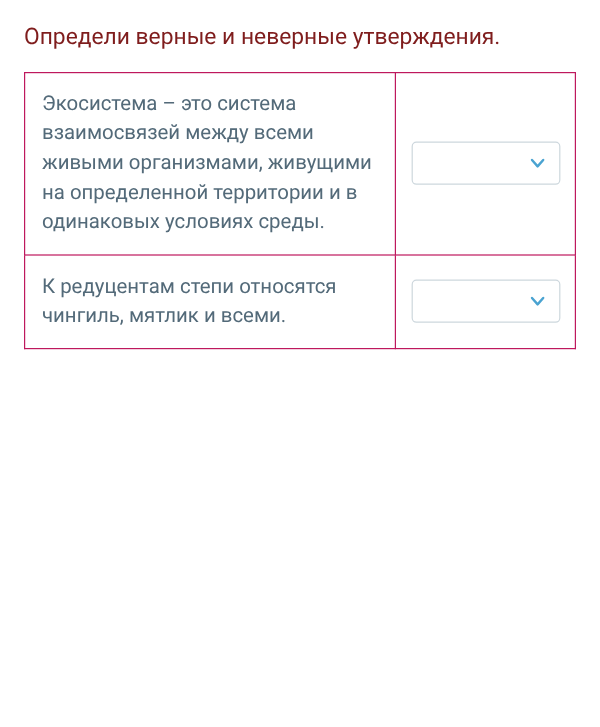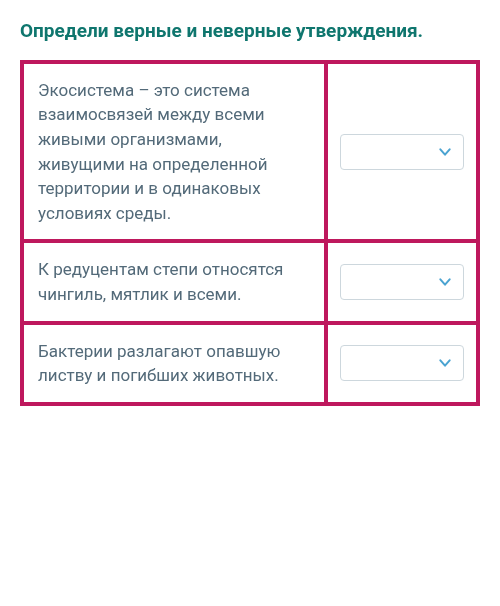--- a/index.html
+++ b/index.html
@@ -5,32 +5,32 @@
   * { box-sizing: border-box; margin: 0; padding: 0; }
   html, body { width: 500px; height: 606px; }
   body {
     font-family: -apple-system, BlinkMacSystemFont, "Segoe UI", Roboto, "Helvetica Neue", Arial, sans-serif;
     background: #ffffff;
     color: #3f5666;
     padding: 18px 20px;
   }
   .heading {
     font-size: 19px;
-    font-weight: 700;
-    color: #0f766e;
+    font-weight: 400;
+    color: #7f1d1d;
     line-height: 1.35;
     margin-bottom: 16px;
   }
   .quiz-table {
     width: 100%;
     border-collapse: collapse;
     border: 1px solid #e4e8eb;
   }
   .quiz-table td {
-    border: 4px solid #be185d;
+    border: 1px solid #be185d;
     vertical-align: middle;
     padding: 14px 14px;
     font-size: 17px;
     line-height: 1.45;
     color: #536a79;
     font-weight: 400;
   }
   .quiz-table td.answer-cell {
     width: 150px;
     padding: 10px 12px;
@@ -81,27 +81,14 @@
         <div class="select-box">
           <span></span>
           <span class="chevron">
             <svg viewBox="0 0 24 24" width="16" height="16">
                 <path d="M5 8l7 8 7-8" fill="none" stroke="#4aa3d1" stroke-width="3" stroke-linecap="round" stroke-linejoin="round"></path>
               </svg>
           </span>
         </div>
       </td>
     </tr>
-    <tr>
-      <td>Бактерии разлагают опавшую листву и погибших животных.</td>
-      <td class="answer-cell">
-        <div class="select-box">
-          <span></span>
-          <span class="chevron">
-            <svg viewBox="0 0 24 24" width="16" height="16">
-                <path d="M5 8l7 8 7-8" fill="none" stroke="#4aa3d1" stroke-width="3" stroke-linecap="round" stroke-linejoin="round"></path>
-              </svg>
-          </span>
-        </div>
-      </td>
-    </tr>
   </tbody>
 </table>
 
 </body></html>

